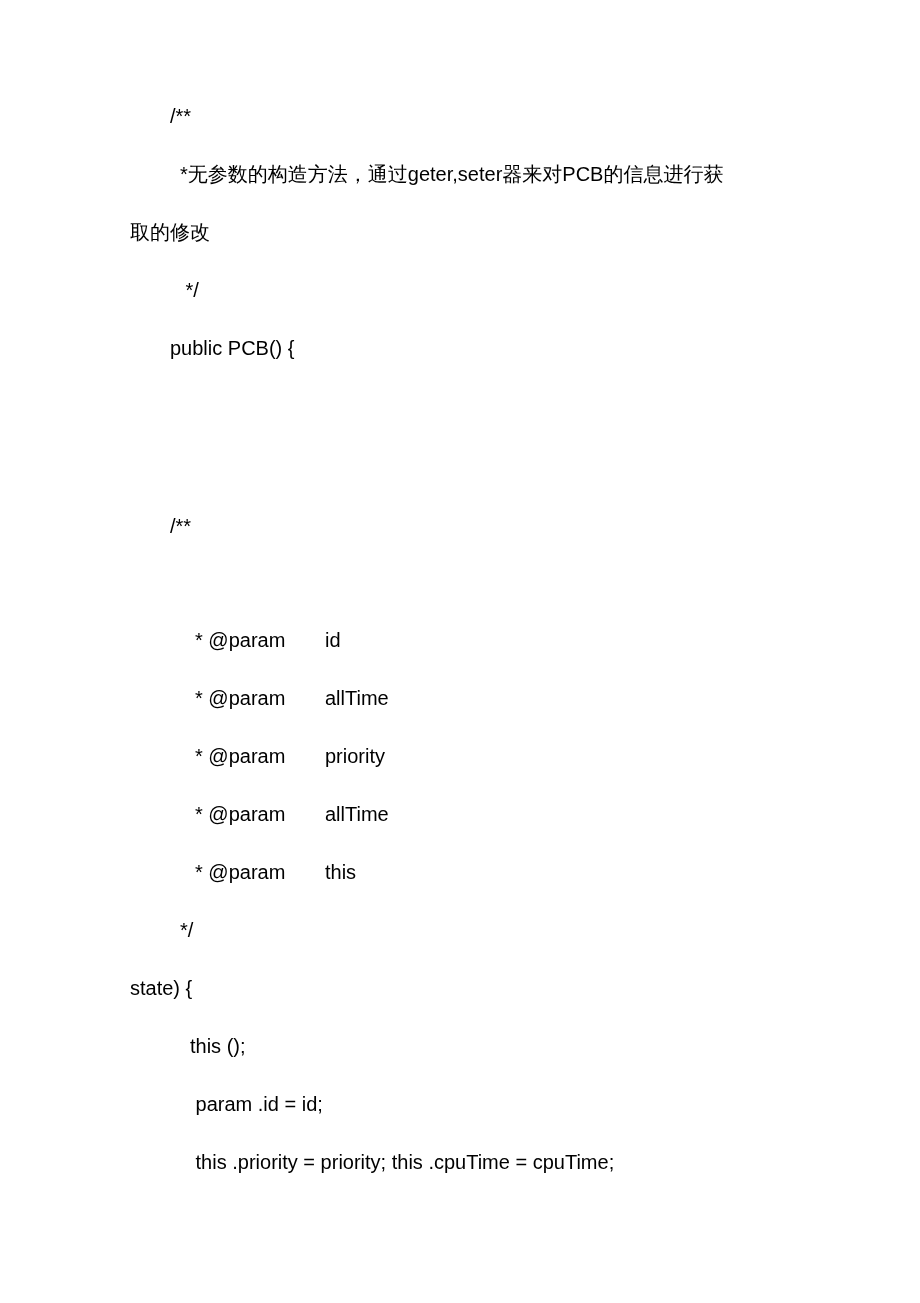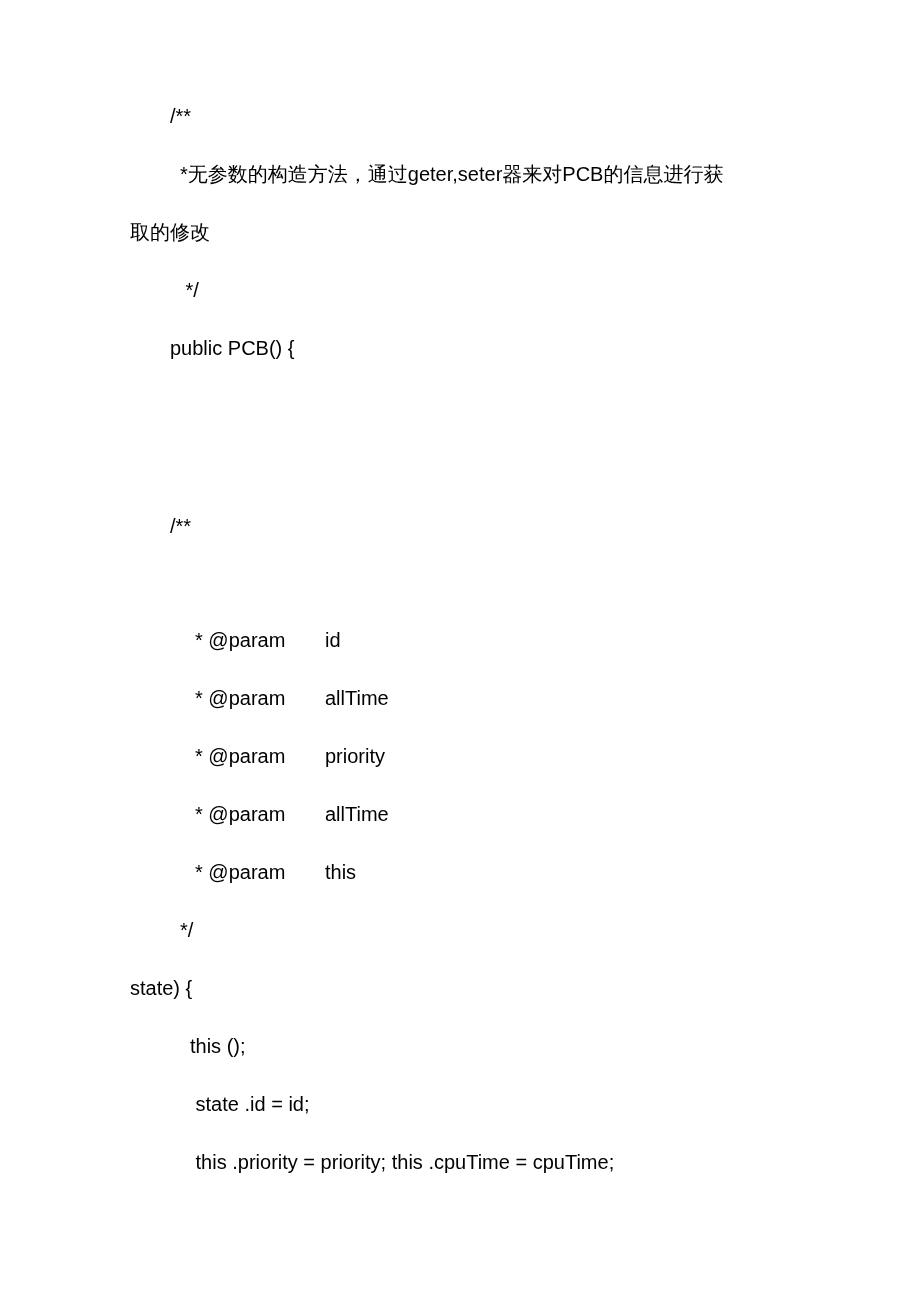--- a/index.html
+++ b/index.html
@@ -95,16 +95,16 @@
   <div class="param-row">
     <span class="param-tag">* @param</span>
     <span class="param-name">this</span>
   </div>
 
   <div class="line indent2">*/</div>
 
   <div class="wrap">state) {</div>
 
   <div class="line indent4">this ();</div>
-  <div class="line indent4"> state .id = id;</div>
+  <div class="line indent4"> param .id = id;</div>
   <div class="line indent4"> this .priority = priority; this .cpuTime = cpuTime;</div>
 
 </div>
 
 </body></html>

